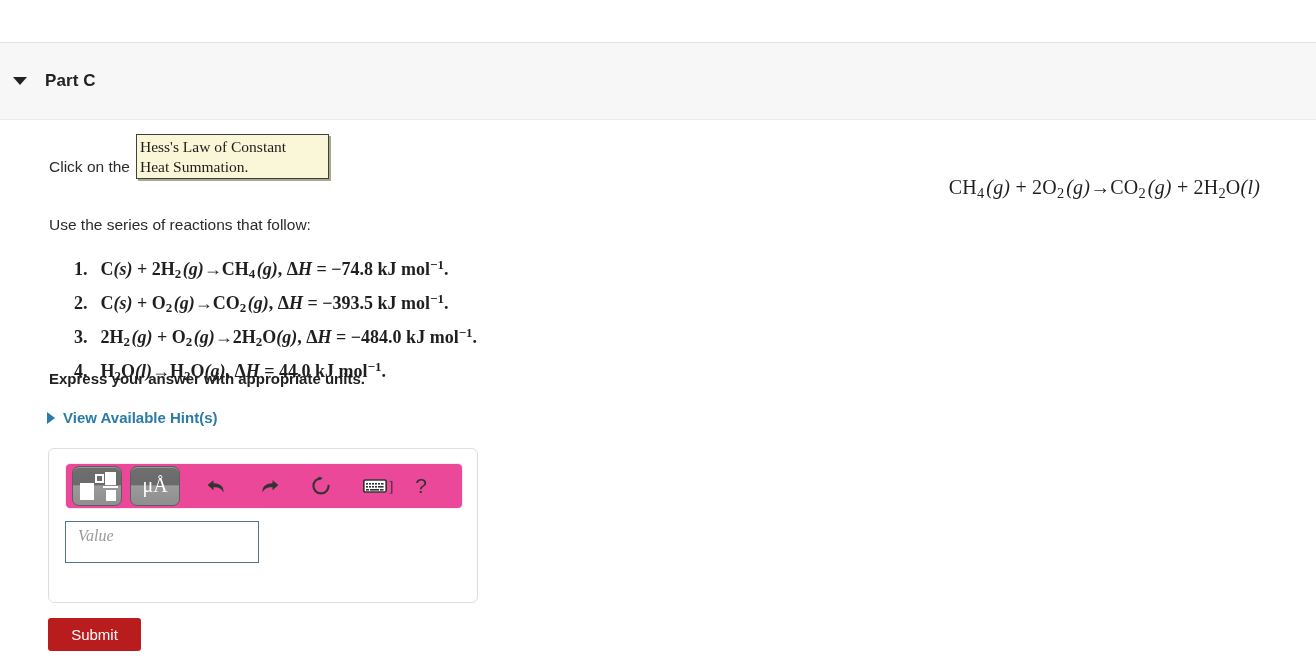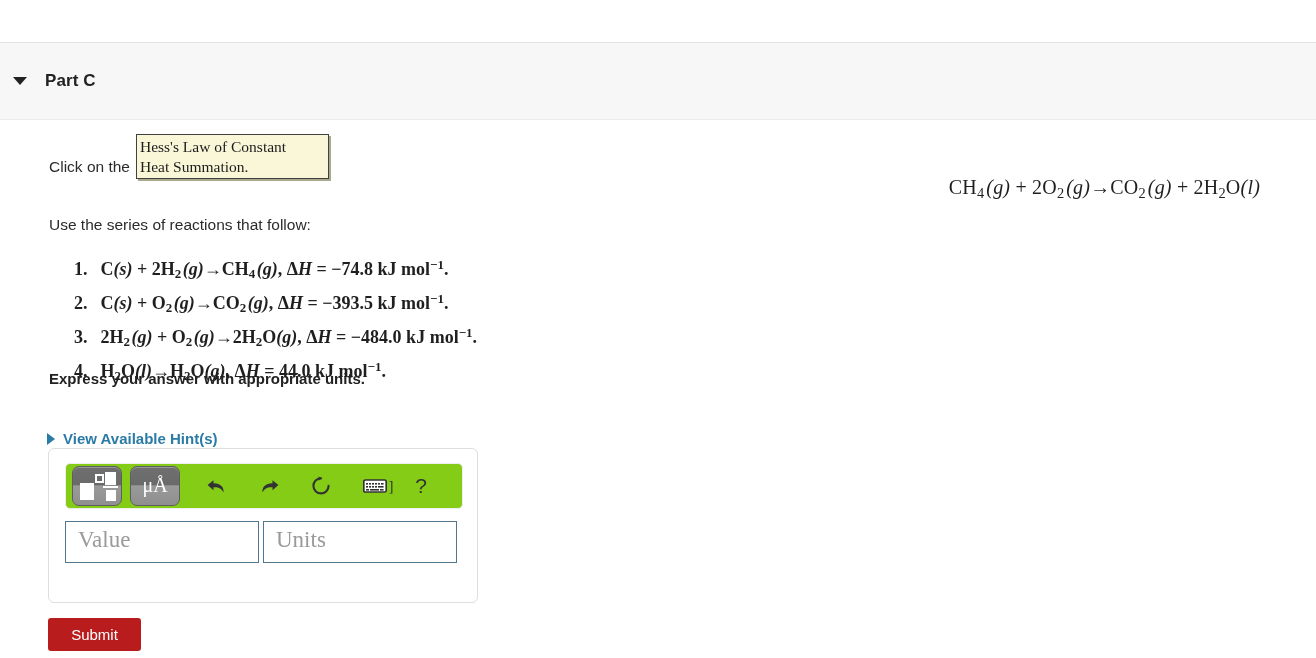--- a/index.html
+++ b/index.html
@@ -136,21 +136,20 @@
     color: #222222;
   }
 
   .hint-row {
     position: absolute;
     left: 47px;
     top: 331px;
     display: flex;
     align-items: center;
     cursor: pointer;
-    margin-top: 21px;
   }
   .hint-caret {
     width: 0; height: 0;
     border-top: 6px solid transparent;
     border-bottom: 6px solid transparent;
     border-left: 8px solid #2a7ba5;
     margin-right: 8px;
   }
   .hint-text {
     font-size: 15px;
@@ -169,21 +168,21 @@
     border-radius: 6px;
     box-sizing: border-box;
     background: #ffffff;
   }
   .toolbar {
     position: absolute;
     left: 16px;
     top: 14px;
     width: 398px;
     height: 46px;
-    background: #84cc16;
+    background: #ec4899;
     border: 1px solid #eeeeee;
     border-radius: 5px;
     box-sizing: border-box;
     display: flex;
     align-items: center;
   }
   .tb-btn {
     width: 48px;
     height: 38px;
     margin-left: 6px;
@@ -240,21 +239,22 @@
     left: 16px;
     top: 72px;
     display: flex;
   }
   .field {
     height: 42px;
     border: 1px solid #53768f;
     box-sizing: border-box;
     background: #ffffff;
     font-family: "Liberation Serif", serif;
-    font-size: 23px;
+    font-style: italic;
+    font-size: 16px;
     color: #9a9a9a;
     padding: 5px 0 0 12px;
     cursor: text;
   }
   .field-value { width: 194px; }
   .field-units { width: 194px; margin-left: 4px; }
 
   .submit-btn {
     position: absolute;
     left: 48px;
@@ -375,19 +375,18 @@
           </svg>
           <span class="kbd-bracket">]</span>
         </span>
       </div>
 
       <div class="tb-icon sp-help">?</div>
     </div>
 
     <div class="field-row">
       <div class="field field-value">Value</div>
-      <div class="field field-units">Units</div>
     </div>
   </div>
 
   <button class="submit-btn">Submit</button>
 
 </div>
 
 </body></html>

